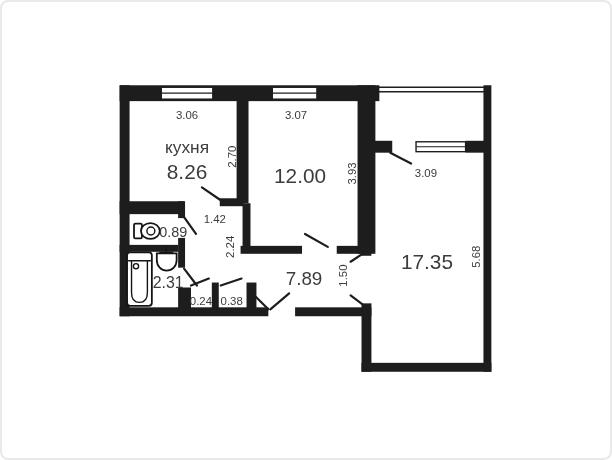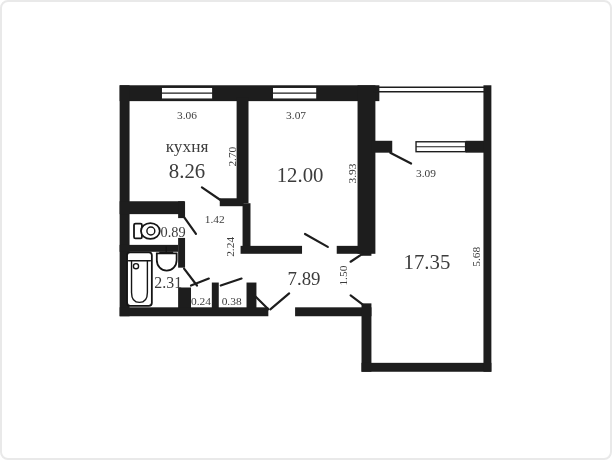--- a/index.html
+++ b/index.html
@@ -1,20 +1,20 @@
 <!DOCTYPE html>
 <html><head>
 <meta charset="utf-8">
 <style>
   html,body{margin:0;padding:0;background:#ffffff;}
   body{width:612px;height:460px;overflow:hidden;}
   .frame{
     position:relative;width:612px;height:460px;box-sizing:border-box;
     background:#ffffff;border:2px solid #e9e9e9;border-radius:8px;
-    font-family:Liberation Serif, serif;
+    font-family:Liberation Sans, sans-serif;
   }
   svg{display:block;width:100%;height:100%;}
   .wall{fill:#1d1d1d;stroke:none;}
   .win{fill:#ffffff;stroke:#1d1d1d;stroke-width:1.4;}
   .winline{stroke:#1d1d1d;stroke-width:1.2;fill:none;}
   .thin{stroke:#1d1d1d;stroke-width:1.4;fill:none;}
   .door{stroke:#1d1d1d;stroke-width:2.2;stroke-linecap:round;fill:none;}
   .fixture{stroke:#141414;stroke-width:1.8;fill:#ffffff;stroke-linecap:round;}
   .fixture-thin{stroke:#141414;stroke-width:1.4;fill:none;stroke-linecap:round;}
   text{fill:#3c3c3c;text-anchor:middle;dominant-baseline:central;}

